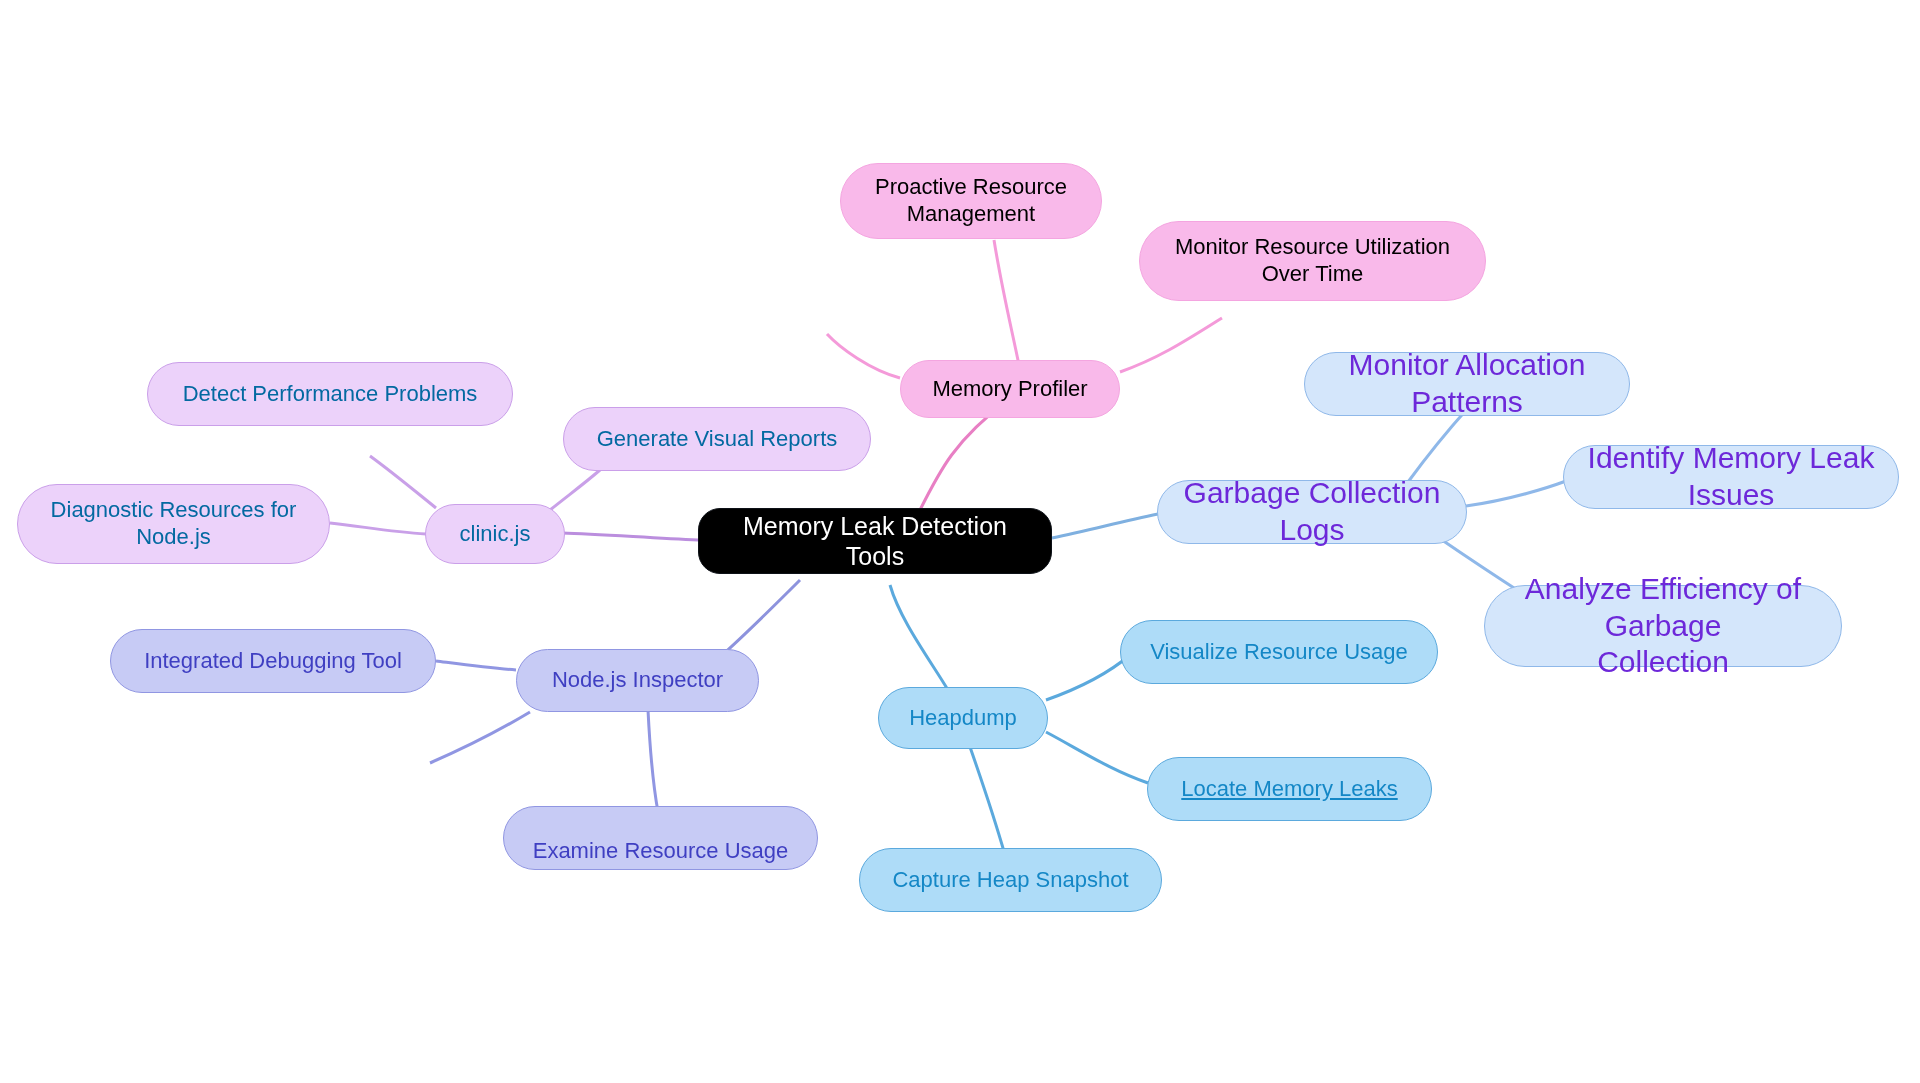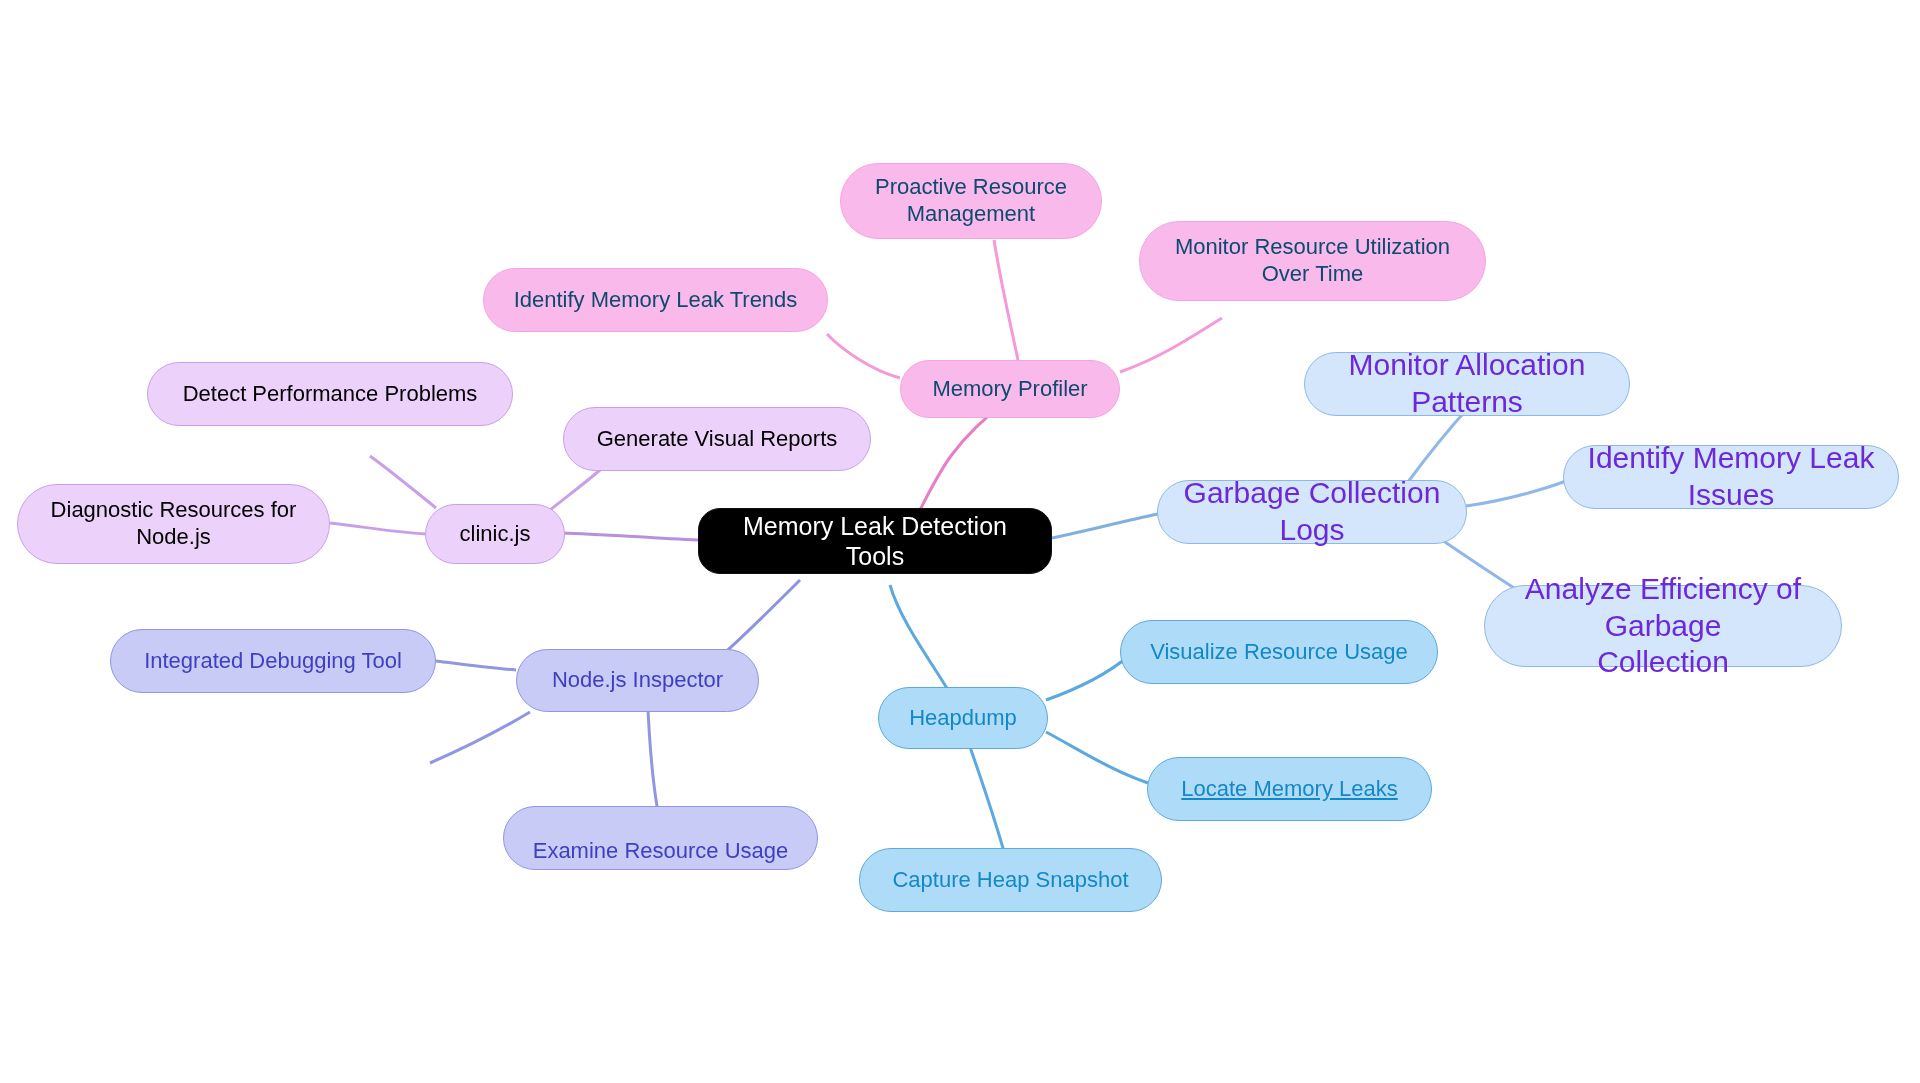--- a/index.html
+++ b/index.html
@@ -37,27 +37,27 @@
   .node-root {
     background: #000000;
     border-color: #0d1117;
     color: #ffffff;
     font-size: 25px;
     border-radius: 22px;
   }
   .node-pink {
     background: #f9b9ea;
     border-color: #f4a5e0;
-    color: #0c4a6e;
+    color: #000000;
     font-size: 22px;
   }
   .node-purple {
     background: #ecd2fa;
     border-color: #ca9fe9;
-    color: #000000;
+    color: #0369a1;
     font-size: 22px;
   }
   .node-indigo {
     background: #c7cbf5;
     border-color: #9096e2;
     color: #3f3fc2;
     font-size: 22px;
   }
   .node-cyan {
     background: #aedcf8;
@@ -126,23 +126,20 @@
 
   <div class="node node-pink" style="left:900px; top:360px; width:220px; height:58px;">
     <span>Memory Profiler</span>
   </div>
 
   <div class="node node-pink" style="left:840px; top:163px; width:262px; height:76px;">
     <span>Proactive Resource
 Management</span>
   </div>
 
-  <div class="node node-pink" style="left:483px; top:268px; width:345px; height:64px;">
-    <span>Identify Memory Leak Trends</span>
-  </div>
 
   <div class="node node-pink" style="left:1139px; top:221px; width:347px; height:80px;">
     <span>Monitor Resource Utilization
 Over Time</span>
   </div>
 
   <div class="node node-purple" style="left:425px; top:504px; width:140px; height:60px;">
     <span>clinic.js</span>
   </div>
 

